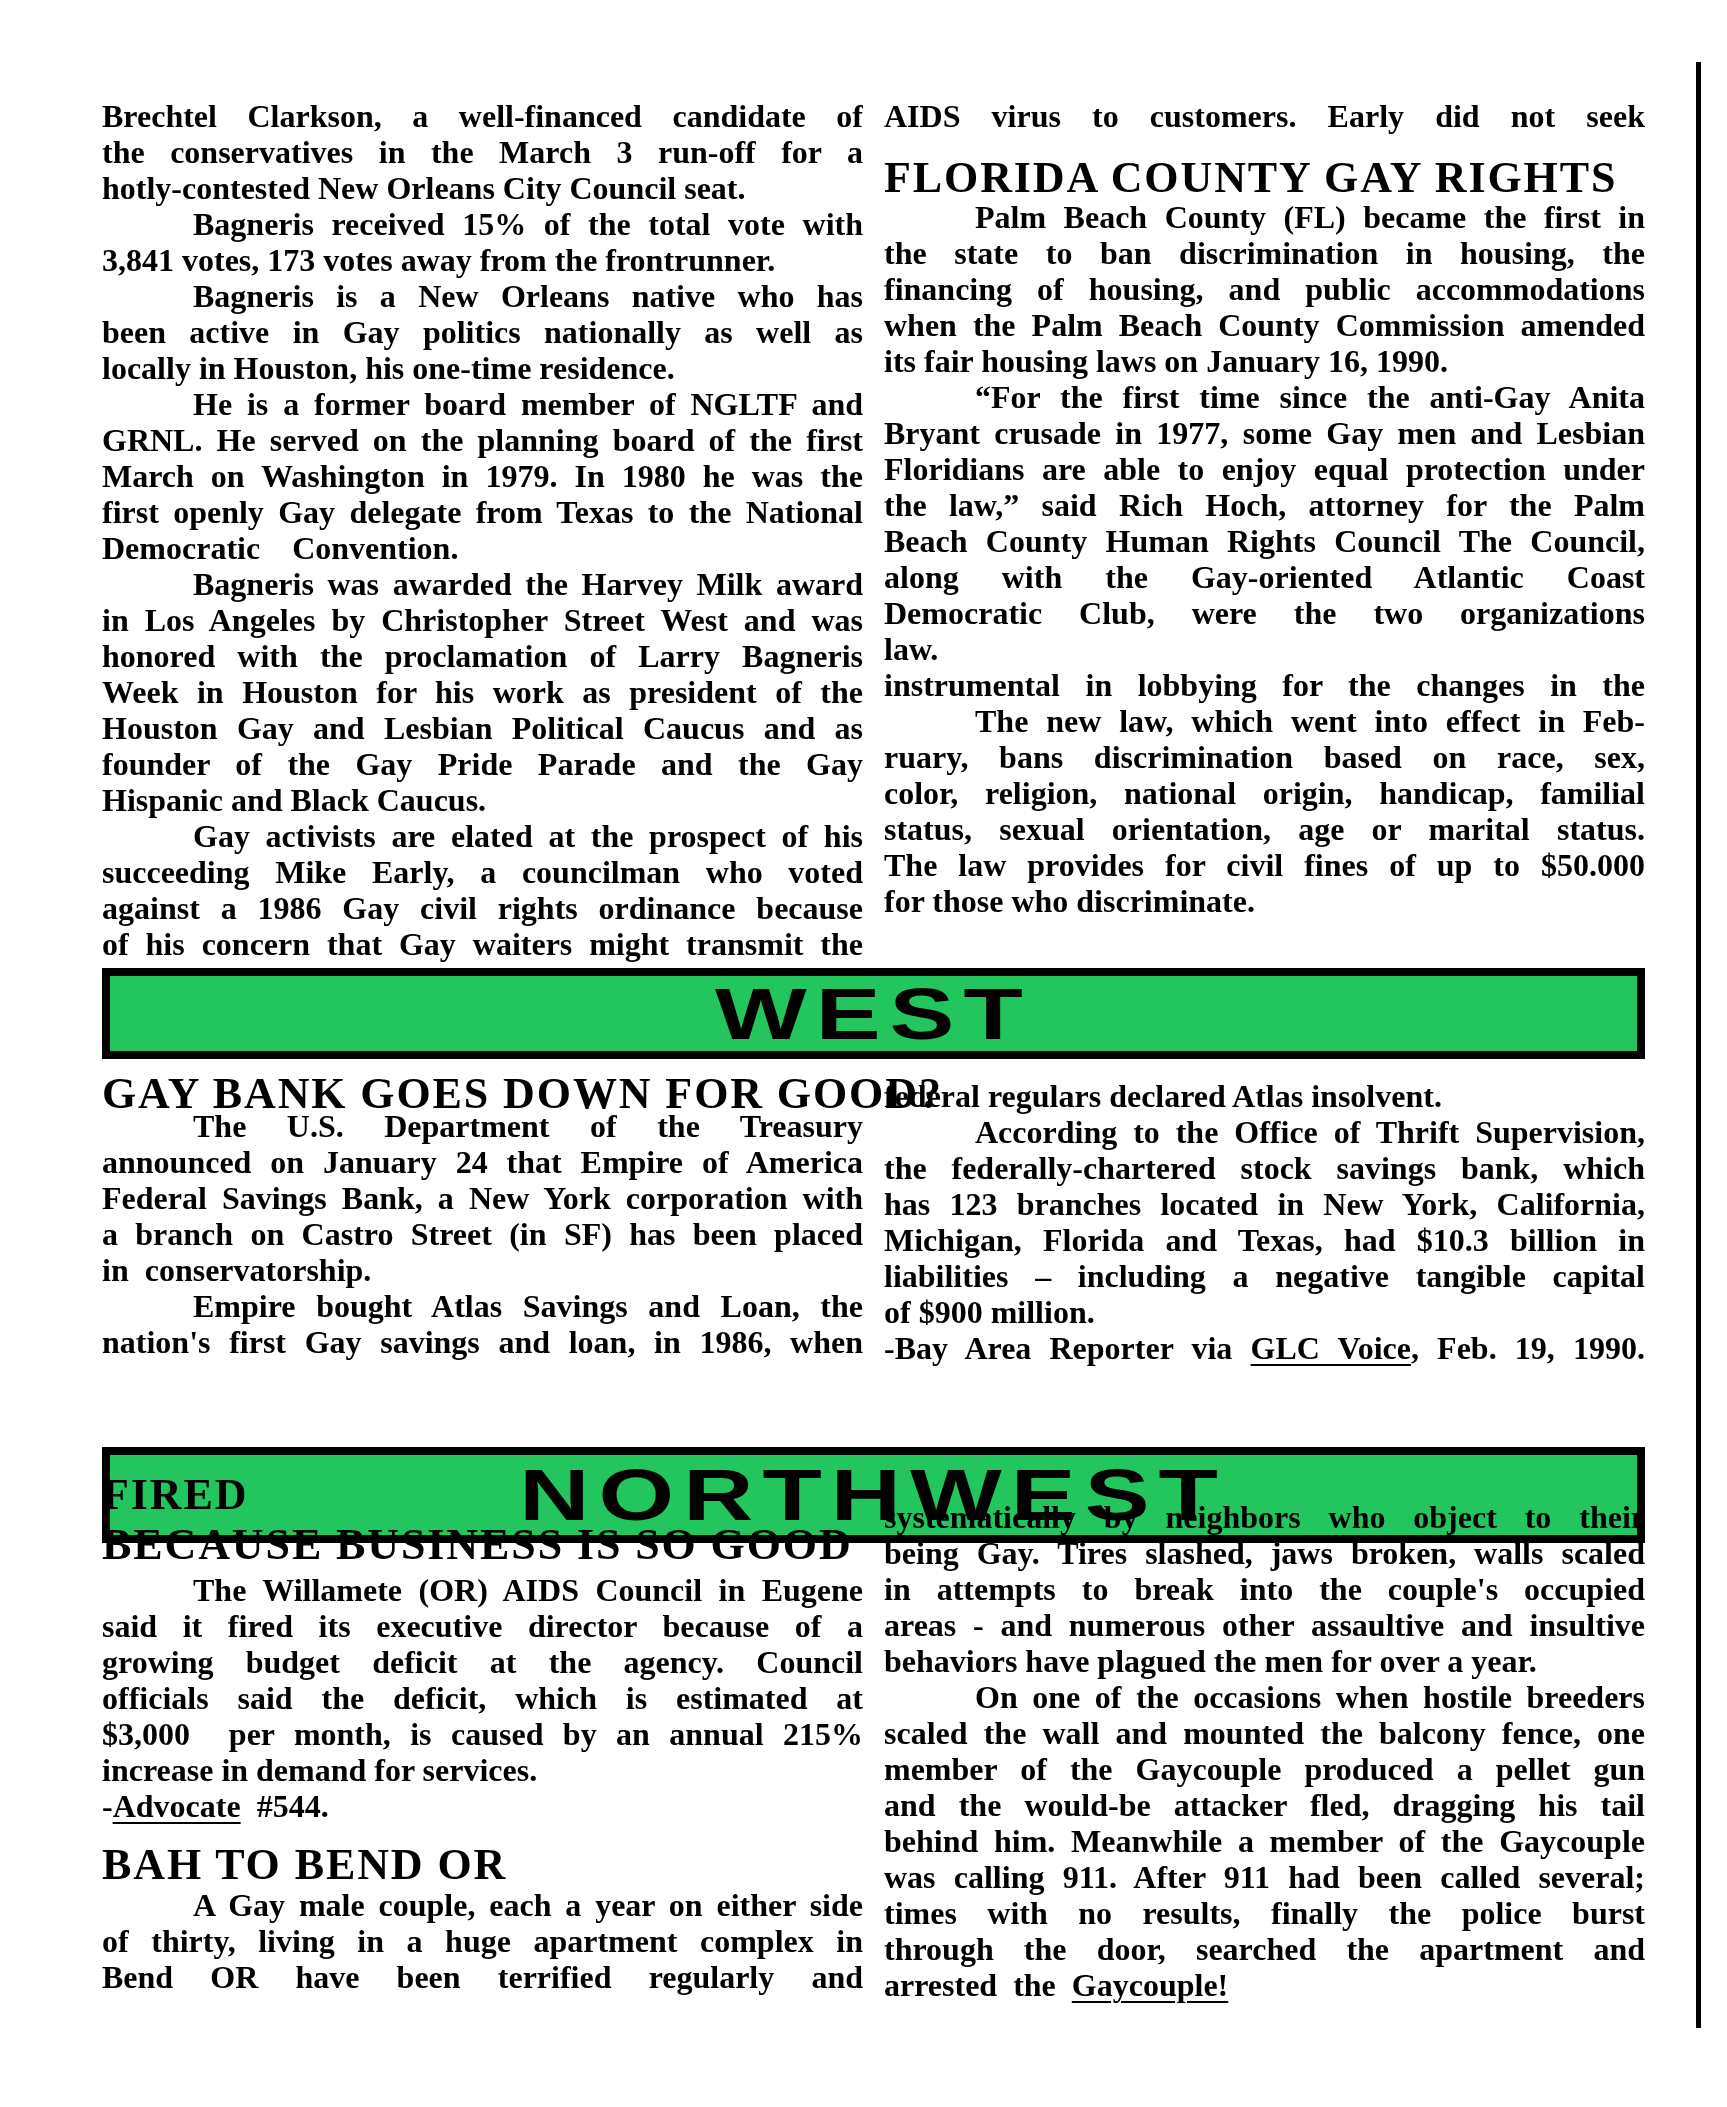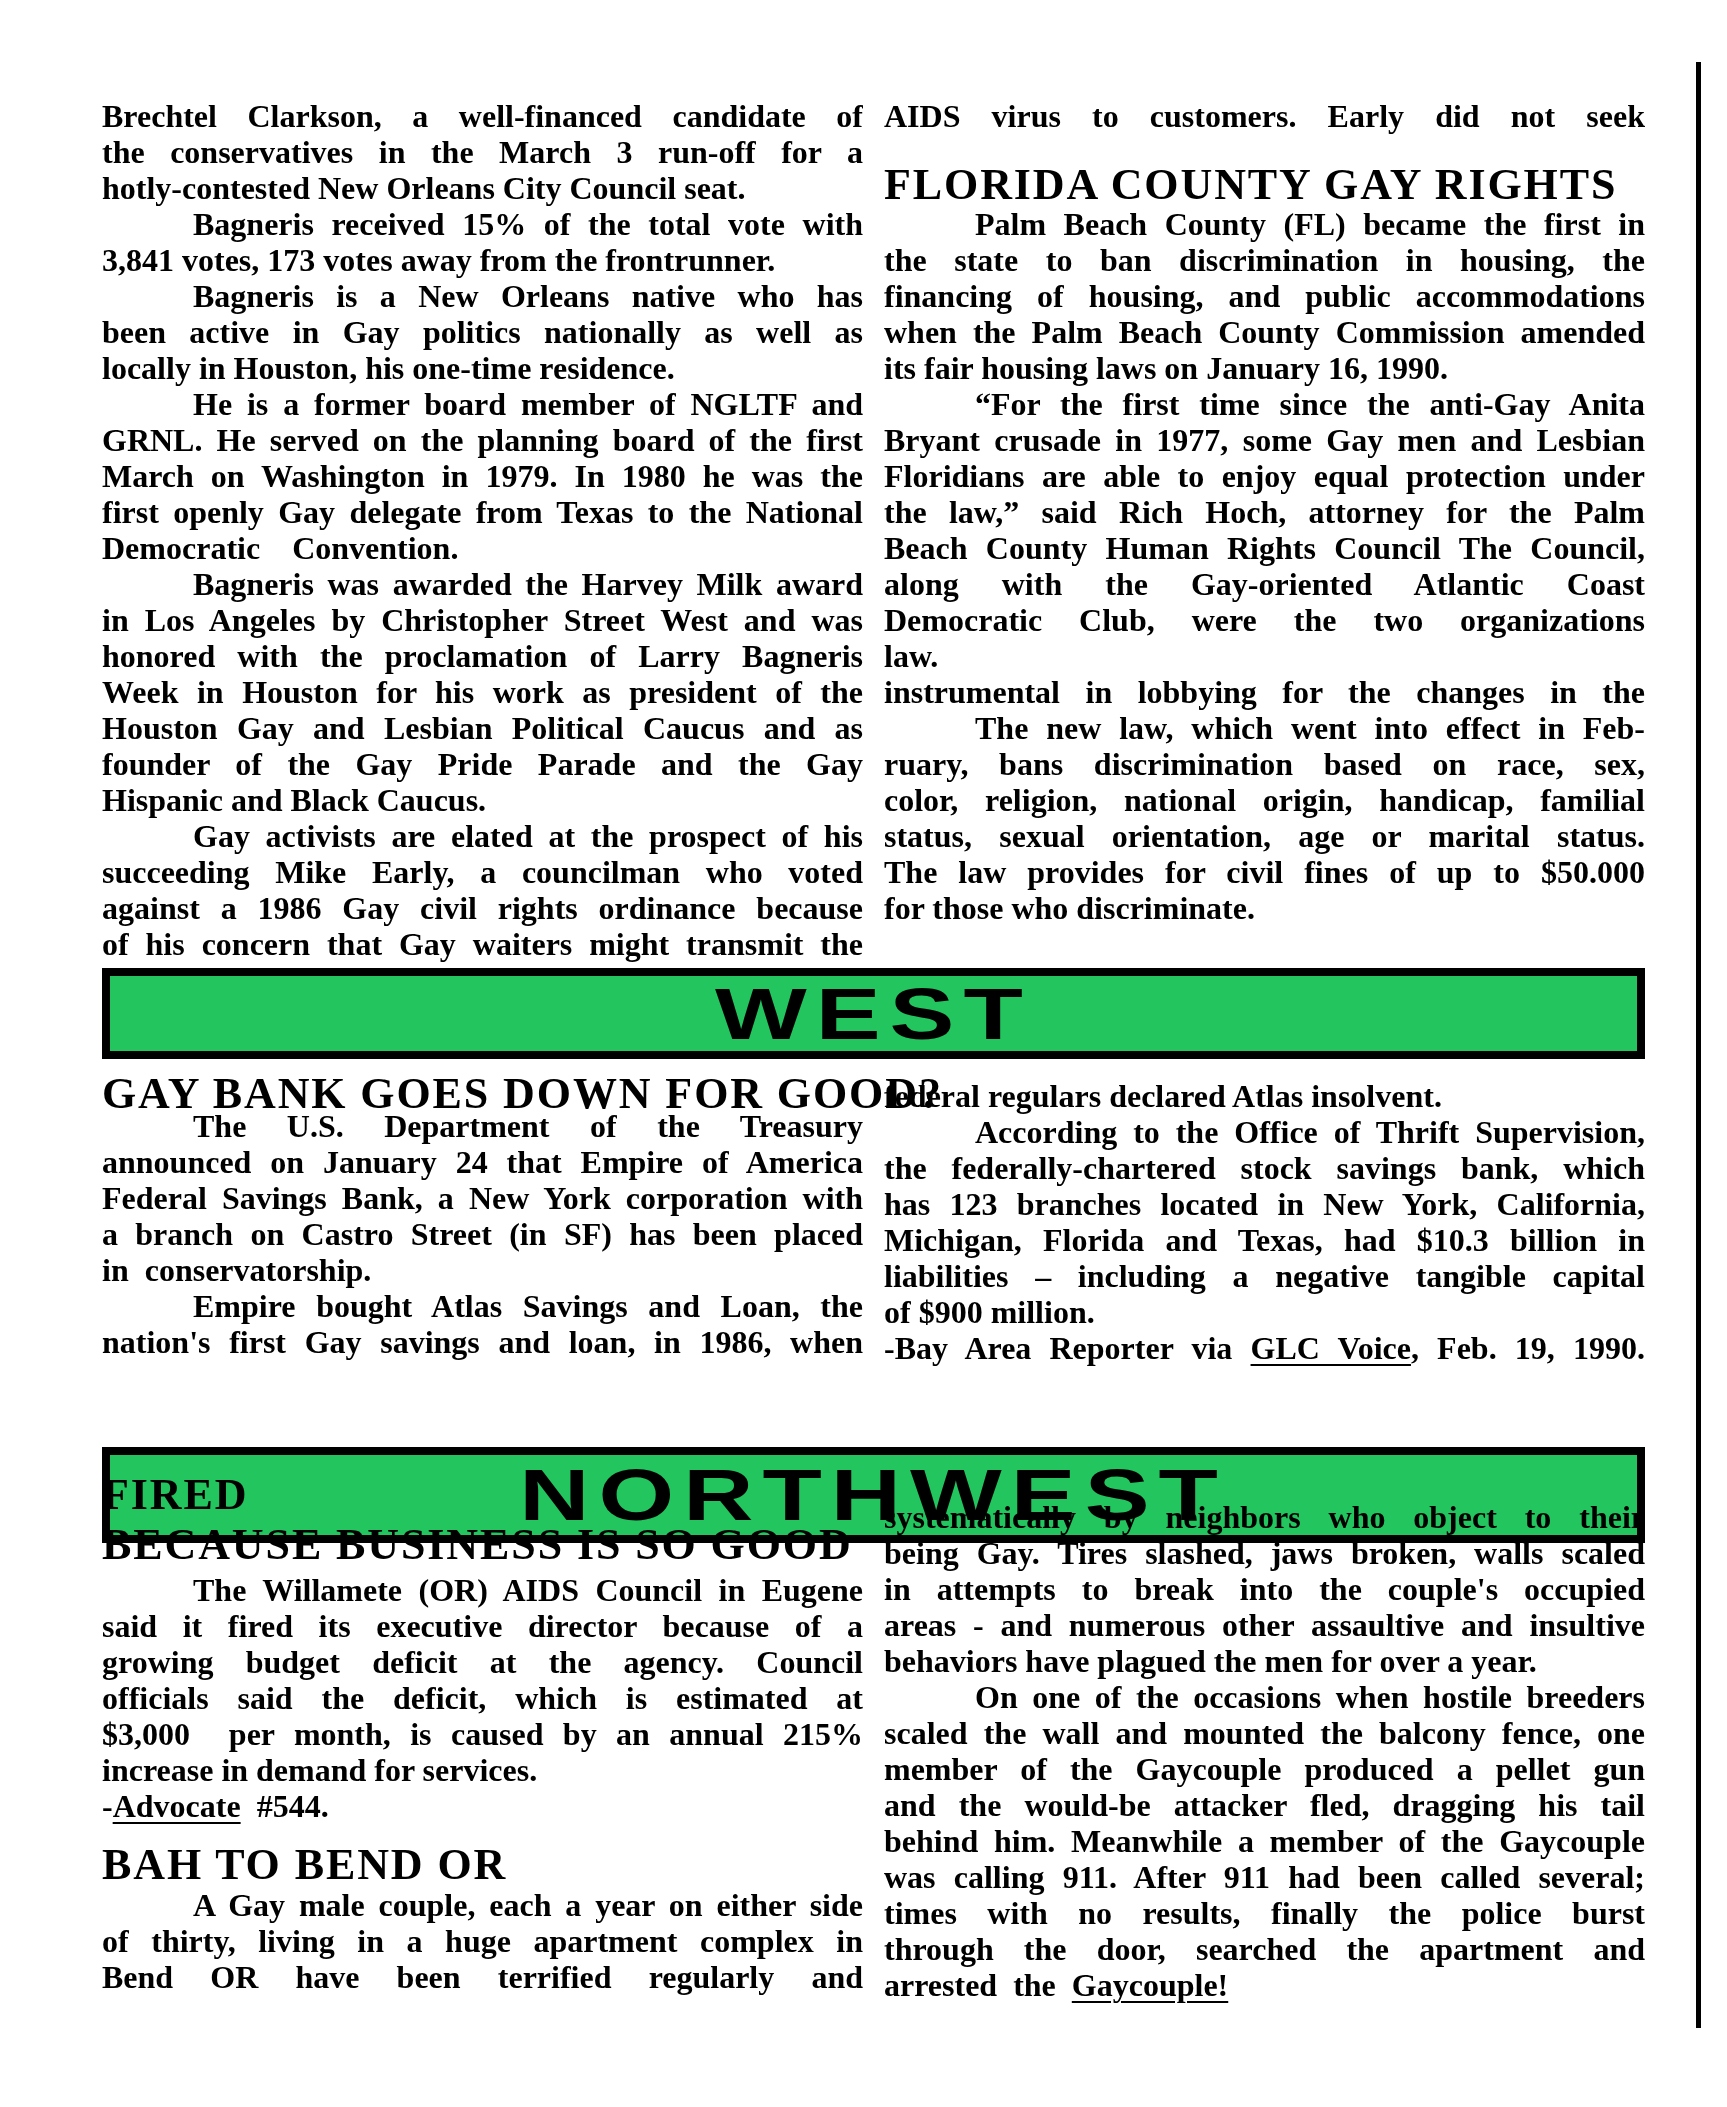--- a/index.html
+++ b/index.html
@@ -56,21 +56,21 @@
       <span class="line">succeeding Mike Early, a councilman who voted</span>
       <span class="line">against a 1986 Gay civil rights ordinance because</span>
       <span class="line">of his concern that Gay waiters might transmit the</span>
     </p>
   </div>
 
   <div class="col" style="left:884px; top:98px; width:761px;">
     <p>
       <span class="line">AIDS virus to customers. Early did not seek</span>
     </p>
-    <h2 class="head" style="margin-top:27px; margin-bottom:-2.9px;">FLORIDA COUNTY GAY RIGHTS</h2>
+    <h2 class="head" style="margin-top:20px; margin-bottom:-2.9px;">FLORIDA COUNTY GAY RIGHTS</h2>
     <p>
       <span class="line" style="padding-left:91px">Palm Beach County (FL) became the first in</span>
       <span class="line">the state to ban discrimination in housing, the</span>
       <span class="line">financing of housing, and public accommodations</span>
       <span class="line">when the Palm Beach County Commission amended</span>
       <span class="line last">its fair housing laws on January 16, 1990.</span>
     </p>
     <p>
       <span class="line" style="padding-left:91px">“For the first time since the anti-Gay Anita</span>
       <span class="line">Bryant crusade in 1977, some Gay men and Lesbian</span>

